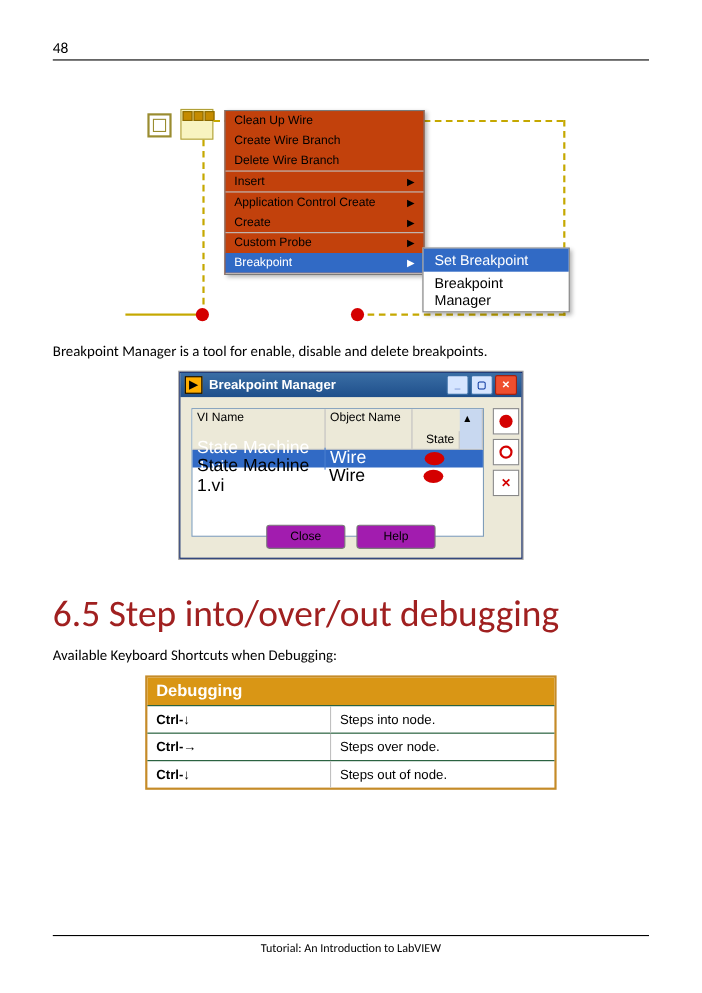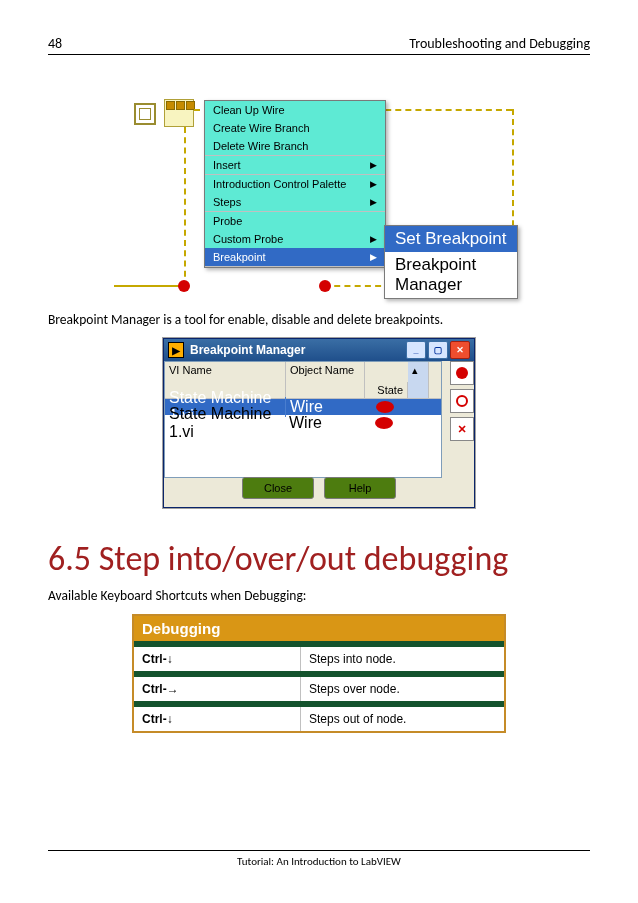--- a/index.html
+++ b/index.html
@@ -74,38 +74,38 @@
   .wh2{left:80px;top:24px;width:318px;}
   .wh3{left:210px;top:200px;width:190px;border-top:2px dashed #c5a800;}
   .dot{position:absolute;width:12px;height:12px;border-radius:50%;background:#d40000;}
   .d1{left:64px;top:195px;}
   .d2{left:205px;top:195px;}
 
   .ctx-menu {
     position:absolute;
     left:90px; top:15px;
     width:180px;
-    background:#5eead4;
+    background:#c2410c;
     border:1px solid #7a7a7a;
     box-shadow:2px 2px 4px rgba(0,0,0,0.3);
     font-size:11px;
     font-family:Tahoma,Arial,sans-serif;
   }
   .ctx-menu .mi{padding:3px 8px;display:flex;justify-content:space-between;align-items:center;cursor:default;}
   .ctx-menu .sep{border-top:1px solid #c0c0c0;margin:0;}
   .ctx-menu .arrow{font-size:9px;color:#000;}
   .ctx-menu .mi.hl{background:#316ac5;color:#fff;}
   .submenu{
     position:absolute;
     left:270px; top:140px;
     width:132px;
     background:#fff;
     border:1px solid #7a7a7a;
     box-shadow:2px 2px 4px rgba(0,0,0,0.3);
-    font-size:17px;
+    font-size:13px;
     font-family:Tahoma,Arial,sans-serif;
   }
   .submenu .mi{padding:3px 10px;cursor:default;}
   .submenu .mi.hl{background:#316ac5;color:#fff;}
 
   .bodytext{font-size:13.5px;margin:8px 0 10px 0;}
 
   
   .bm-window{
     width:310px;
@@ -124,71 +124,70 @@
     color:#fff;
     display:flex;align-items:center;
     padding:0 4px;
     font-weight:bold;
     font-size:12px;
   }
   .bm-title .ticon{width:14px;height:14px;background:#ffae00;border:1px solid #000;margin-right:6px;display:flex;align-items:center;justify-content:center;font-size:10px;color:#000;}
   .bm-title .winbtns{margin-left:auto;display:flex;gap:2px;}
   .wb{width:18px;height:16px;background:#d6e5ff;border:1px solid #3a6ea5;border-radius:2px;display:flex;align-items:center;justify-content:center;font-size:9px;color:#00309c;}
   .wb.close{background:#ef4e2e;color:#fff;border-color:#a02010;}
-  .bm-body{display:flex;gap:8px;}
+  .bm-body{padding:10px;display:flex;gap:8px;}
   .bm-table{
     flex:1;background:#fff;border:1px solid #7f9db9;
   }
   .bm-head{display:flex;background:#ece9d8;border-bottom:1px solid #c0c0c0;font-size:11px;}
   .bm-head span{padding:2px 4px;border-right:1px solid #c0c0c0;}
   .bm-head .c1{width:112px;}
   .bm-head .c2{width:70px;}
   .bm-head .c3{width:34px;text-align:right;margin-top:20px;}
   .bm-row{display:flex;font-size:16px;height:16px;align-items:center;}
   .bm-row span{padding:1px 4px;}
   .bm-row .c1{width:112px;}
   .bm-row .c2{width:70px;}
   .bm-row .c3{width:34px;display:flex;align-items:center;justify-content:center;}
   .bm-row.sel{background:#316ac5;color:#fff;}
   .bm-row.sel .c2{border-left:1px solid #4a7ecf;}
   .rdot{width:10px;height:10px;border-radius:50%;background:#d40000;}
   .bm-side{display:flex;flex-direction:column;gap:4px;}
   .sbtn{width:22px;height:22px;background:#fff;border:1px solid #888;display:flex;align-items:center;justify-content:center;}
   .bm-buttons{position:absolute;bottom:8px;left:0;right:0;display:flex;justify-content:center;gap:10px;}
-  .bm-btn{width:70px;height:20px;background:#4d7c0f;border:1px solid #7a7a7a;border-radius:3px;font-size:11px;display:flex;align-items:center;justify-content:center;}
+  .bm-btn{width:70px;height:20px;background:#a21caf;border:1px solid #7a7a7a;border-radius:3px;font-size:11px;display:flex;align-items:center;justify-content:center;}
 
   h2.section{
     color:#a02020;
     font-size:34px;
     font-weight:400;
     margin:28px 0 8px 0;
     font-family:Calibri,Arial,sans-serif;
   }
 
   
   .sc-table{
     width:370px;
     margin:10px auto 1px auto;
     border:2px solid #c58b28;
     font-family:Tahoma,Arial,sans-serif;
     font-size:12px;
     border-collapse:collapse;
   }
   .sc-head{background:#d99615;color:#fff;font-weight:bold;font-size:15px;padding:4px 8px;}
-  .sc-row{display:flex;border-top:6px solid #14532d;}
+  .sc-row{display:flex;border-top:1px solid #14532d;}
   .sc-row .k{width:150px;padding:5px 8px;font-weight:bold;border-right:1px solid #c0c0c0;}
   .sc-row .d{flex:1;padding:5px 8px;}
 </style>
 </head>
 <body>
 
 <div class="page">
   <div class="header">
     <span>48</span>
-    <span>Troubleshooting and Debugging</span>
   </div>
 
   <div class="fig1">
     <div class="bd-icon"></div>
     <div class="bd-node">
       <div class="sub s1"></div>
         <div class="sub s2"></div>
         <div class="sub s3"></div>
     </div>
     <div class="wire-v wv1"></div>
@@ -209,31 +208,28 @@
       <div class="mi">
           <span>Delete Wire Branch</span>
         </div>
       <div class="sep"></div>
       <div class="mi">
           <span>Insert</span>
           <span class="arrow">▶</span>
         </div>
       <div class="sep"></div>
       <div class="mi">
-          <span>Introduction Control Palette</span>
+          <span>Application Control Create</span>
           <span class="arrow">▶</span>
         </div>
       <div class="mi">
-          <span>Steps</span>
+          <span>Create</span>
           <span class="arrow">▶</span>
         </div>
       <div class="sep"></div>
-      <div class="mi">
-          <span>Probe</span>
-        </div>
       <div class="mi">
           <span>Custom Probe</span>
           <span class="arrow">▶</span>
         </div>
       <div class="mi hl">
           <span>Breakpoint</span>
           <span class="arrow" style="color:#fff">▶</span>
         </div>
       <div class="sep"></div>
     </div>

